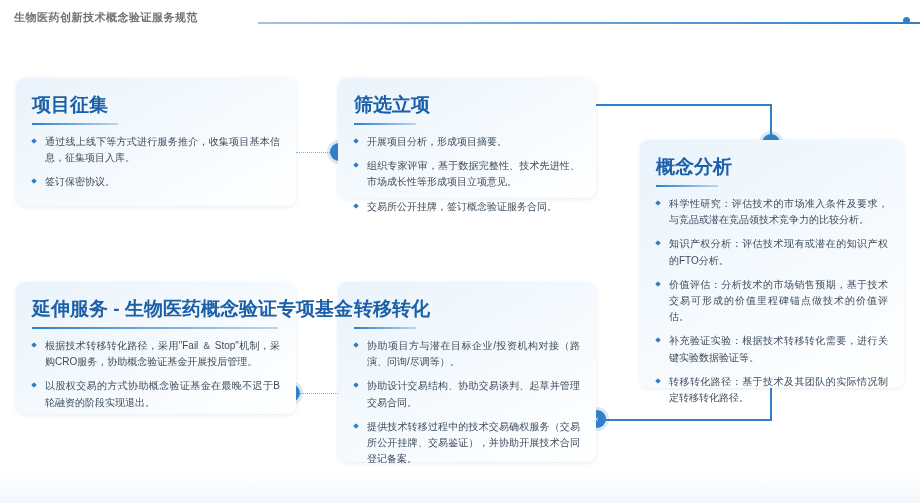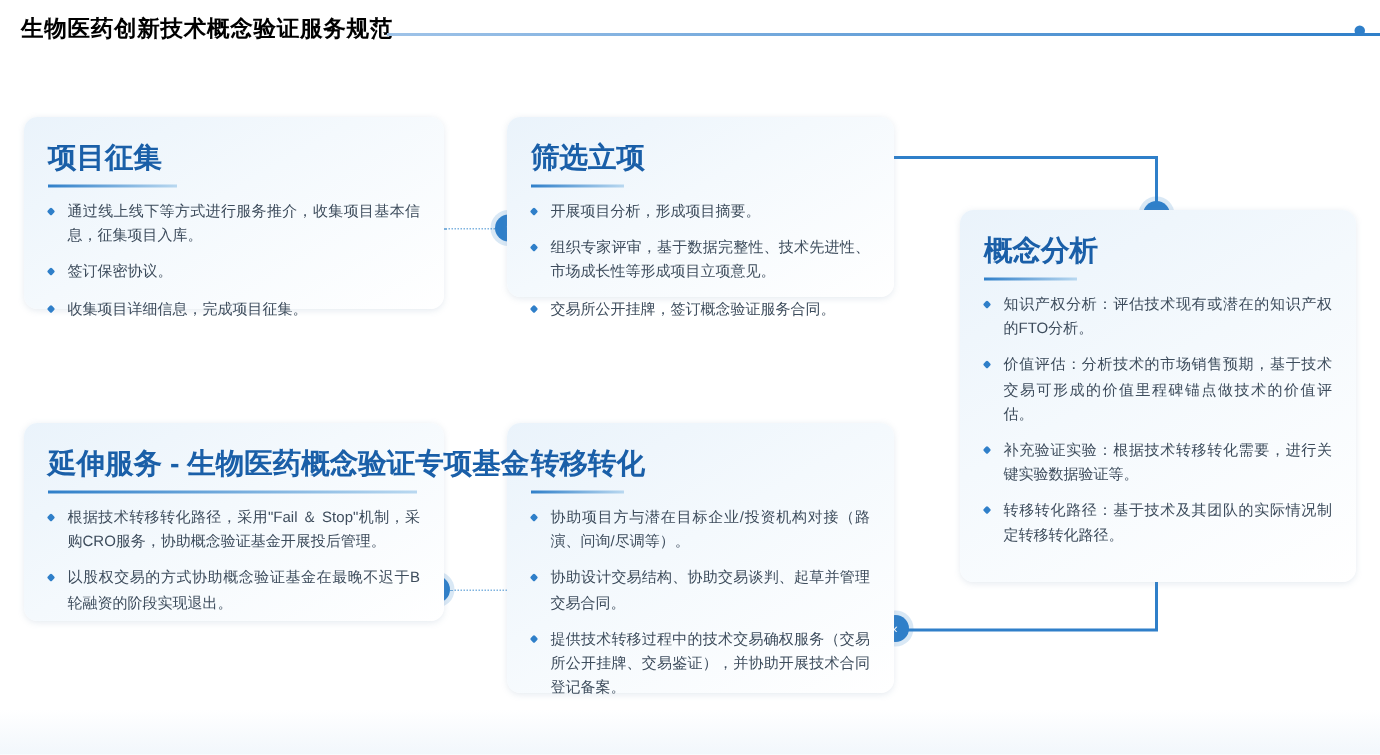--- a/index.html
+++ b/index.html
@@ -19,23 +19,23 @@
     position: absolute;
     top: 10px;
     left: 10px;
     width: 900px;
     height: 26px;
   }
   .page-title {
     position: absolute;
     left: 4px;
     top: 0px;
-    font-size: 15px;
+    font-size: 11px;
     font-weight: bold;
-    color: #000000;
+    color: #737373;
     letter-spacing: 0.5px;
     white-space: nowrap;
   }
   .header-rule {
     position: absolute;
     left: 248px;
     top: 12px;
     width: 662px;
     height: 2px;
     background: linear-gradient(to right, #9fc3e8, #2f7fc9);
@@ -159,38 +159,38 @@
 
 <div class="dot-line" style="left:300px; top:393px; width:38px;"></div>
 <div class="arrow-node" style="left:282px; top:384px;">‹</div>
 
 <div class="card" id="card-collection">
   <div class="card-title">项目征集</div>
   <div class="title-underline" style="width:86px;"></div>
   <ul class="bullets">
     <li>通过线上线下等方式进行服务推介，收集项目基本信息，征集项目入库。</li>
     <li>签订保密协议。</li>
-    <li>收集项目详细信息，完成项目征集。</li>
   </ul>
 </div>
 
 <div class="card" id="card-screening">
   <div class="card-title">筛选立项</div>
   <div class="title-underline" style="width:62px;"></div>
   <ul class="bullets">
     <li>开展项目分析，形成项目摘要。</li>
     <li>组织专家评审，基于数据完整性、技术先进性、市场成长性等形成项目立项意见。</li>
     <li>交易所公开挂牌，签订概念验证服务合同。</li>
   </ul>
 </div>
 
 <div class="card" id="card-analysis">
   <div class="card-title">概念分析</div>
   <div class="title-underline" style="width:62px;"></div>
   <ul class="bullets">
+    <li>科学性研究：评估技术的市场准入条件及要求，与竞品或潜在竞品领技术竞争力的比较分析。</li>
     <li>知识产权分析：评估技术现有或潜在的知识产权的FTO分析。</li>
     <li>价值评估：分析技术的市场销售预期，基于技术交易可形成的价值里程碑锚点做技术的价值评估。</li>
     <li>补充验证实验：根据技术转移转化需要，进行关键实验数据验证等。</li>
     <li>转移转化路径：基于技术及其团队的实际情况制定转移转化路径。</li>
   </ul>
 </div>
 
 <div class="card" id="card-transfer">
   <div class="card-title">转移转化</div>
   <div class="title-underline" style="width:62px;"></div>

